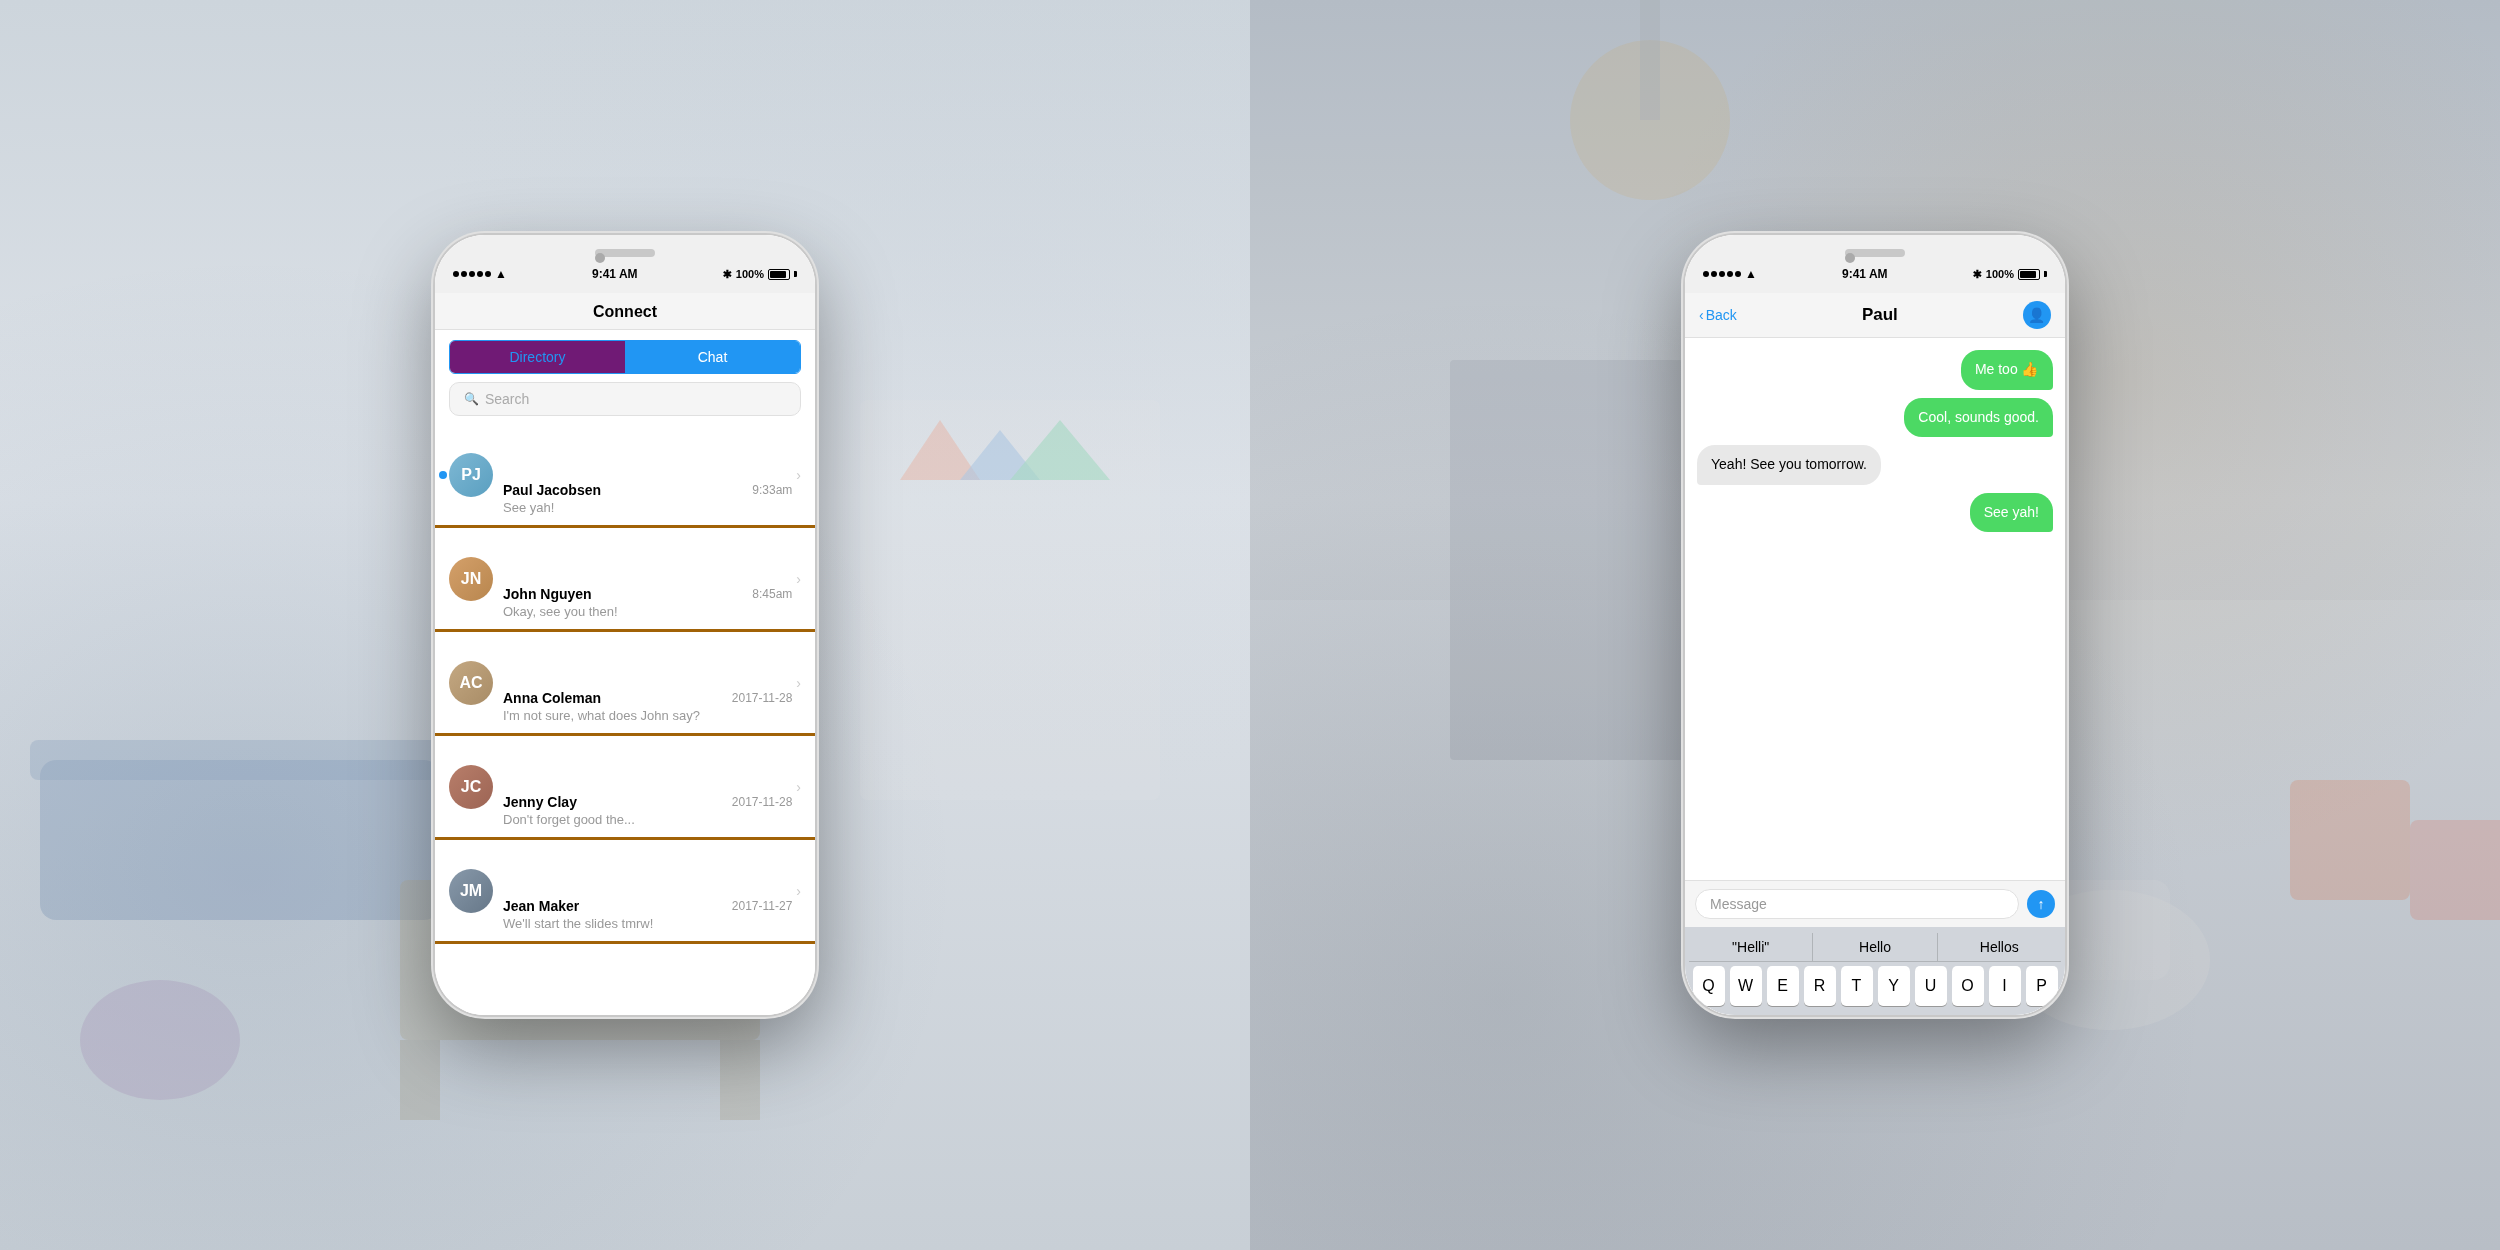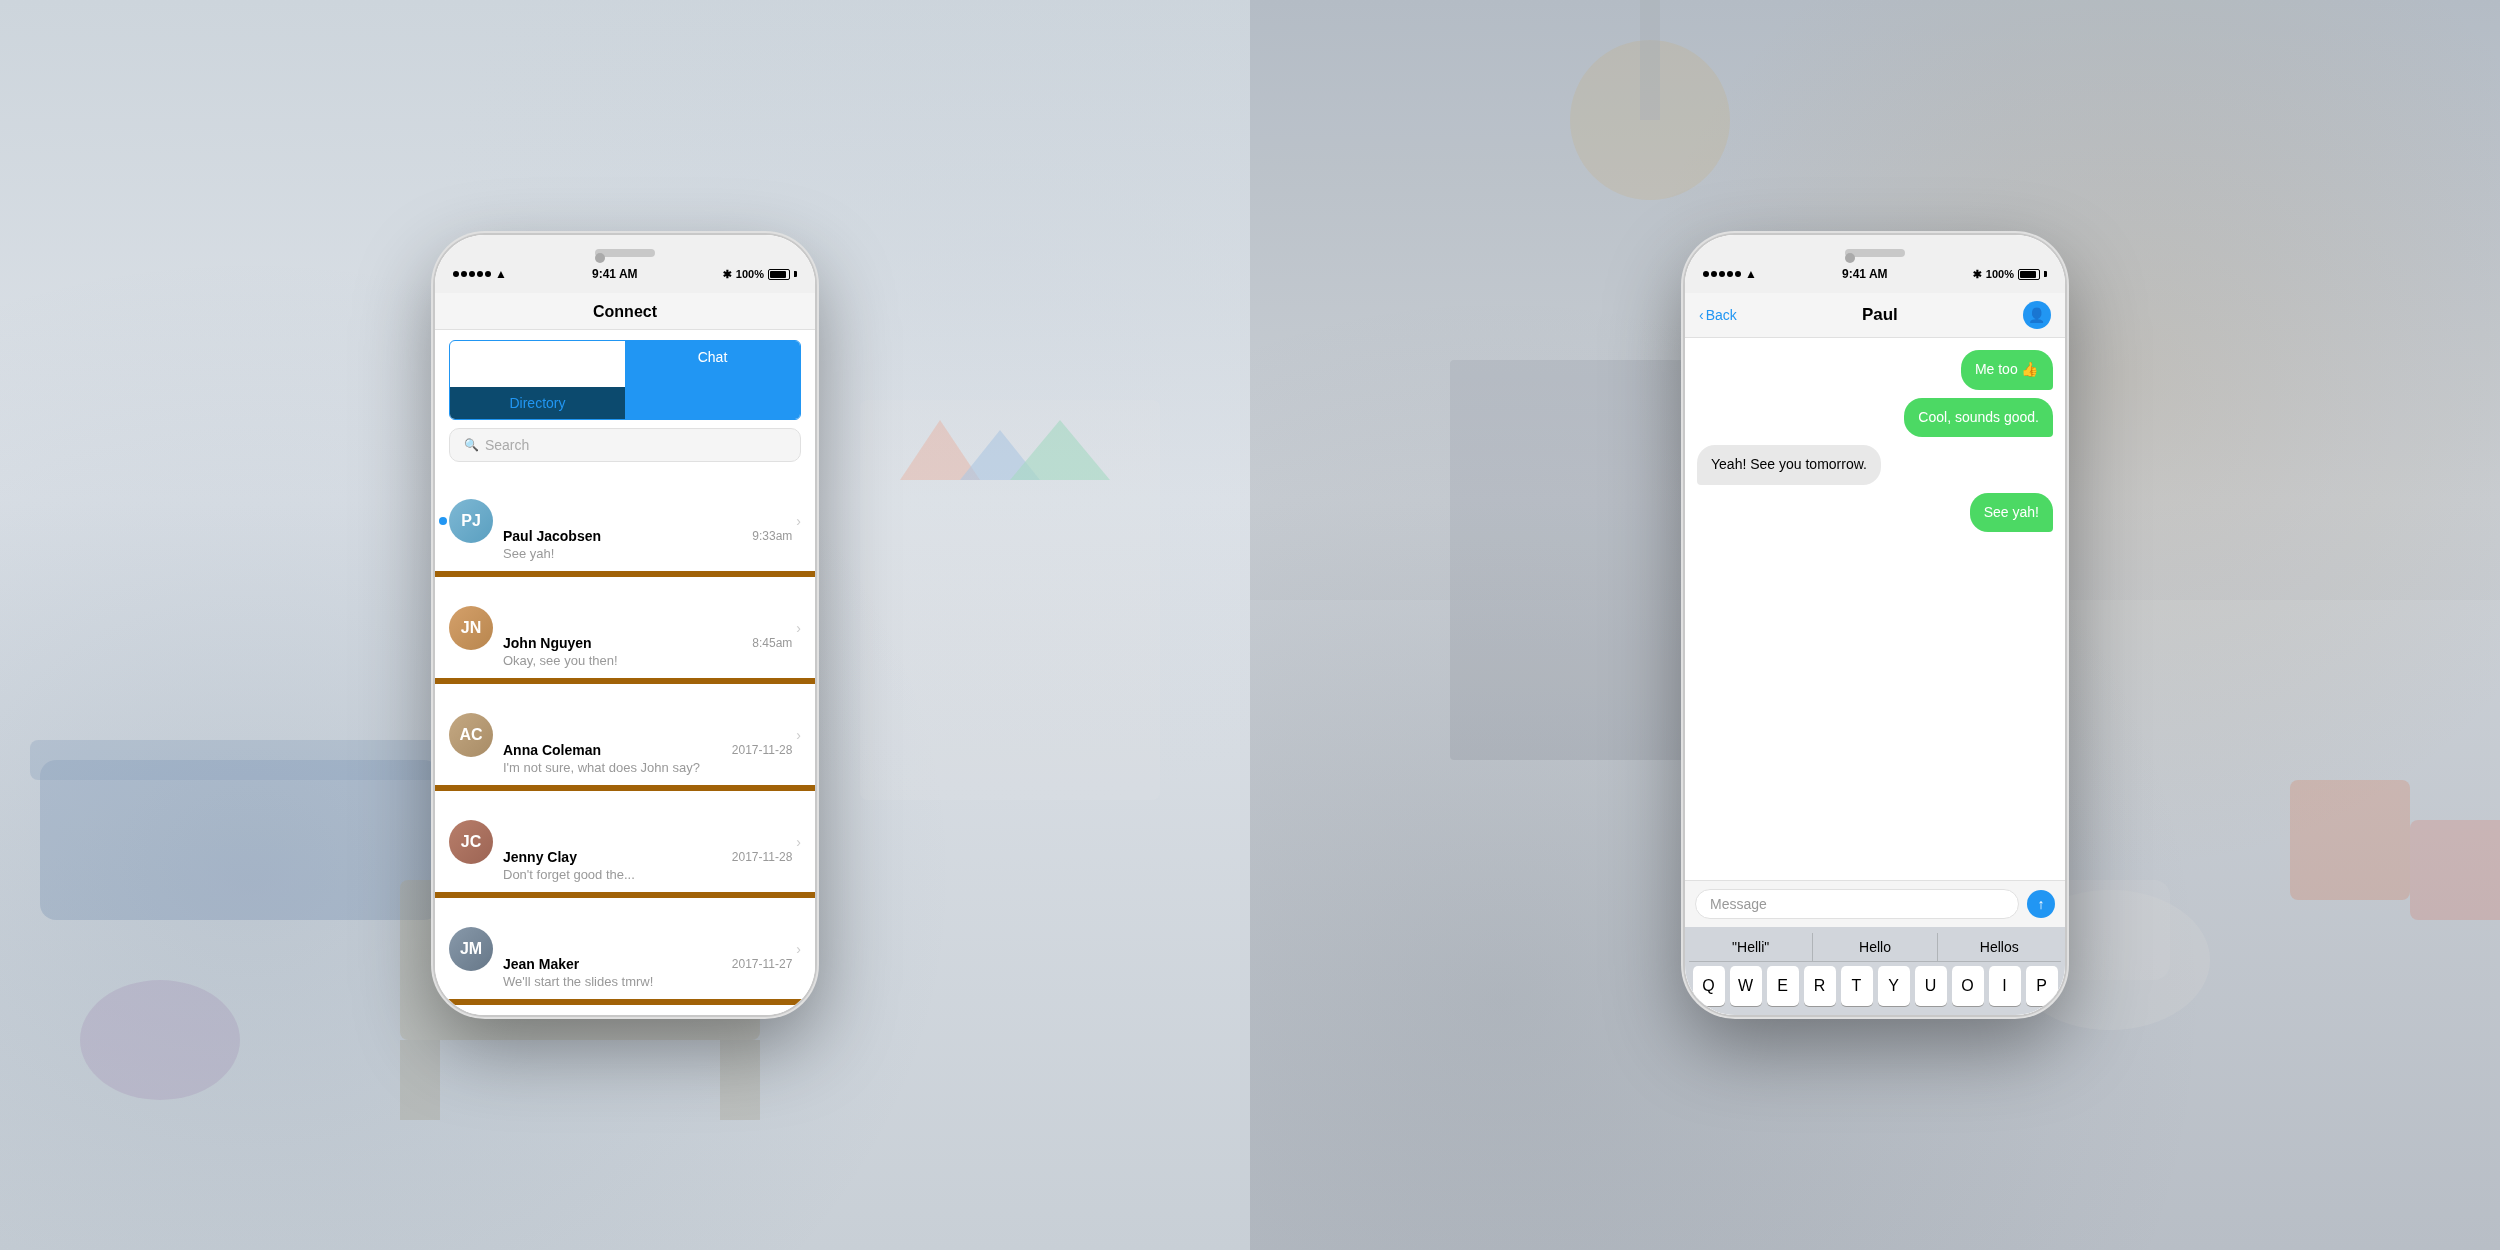--- a/index.html
+++ b/index.html
@@ -152,23 +152,22 @@
     .tab-item {
       flex: 1;
       padding: 8px 0;
       text-align: center;
       font-size: 14px;
       font-weight: 500;
       cursor: pointer;
     }
 
     .tab-directory {
-      background: #0c4a6e;
+      background: #701a75;
       color: #2196F3;
-      margin-top: 46px;
     }
 
     .tab-chat {
       background: #2196F3;
       color: #fff;
     }
 
     .search-bar {
       margin: 0 14px 8px;
       background: #f5f5f5;
@@ -192,21 +191,21 @@
 
     .chat-list {
       flex: 1;
       overflow: hidden;
     }
 
     .chat-item {
       display: flex;
       align-items: center;
       padding: 10px 14px;
-      border-bottom: 6px solid #a16207;
+      border-bottom: 3px solid #a16207;
       position: relative;
       cursor: pointer;
     }
 
     .chat-item.unread::before {
       content: '';
       width: 8px; height: 8px;
       background: #2196F3;
       border-radius: 50%;
       position: absolute;

